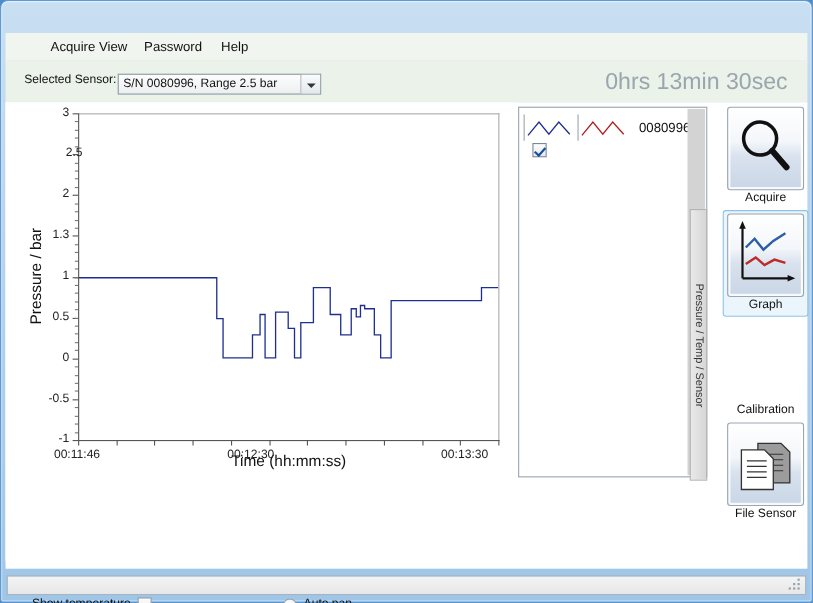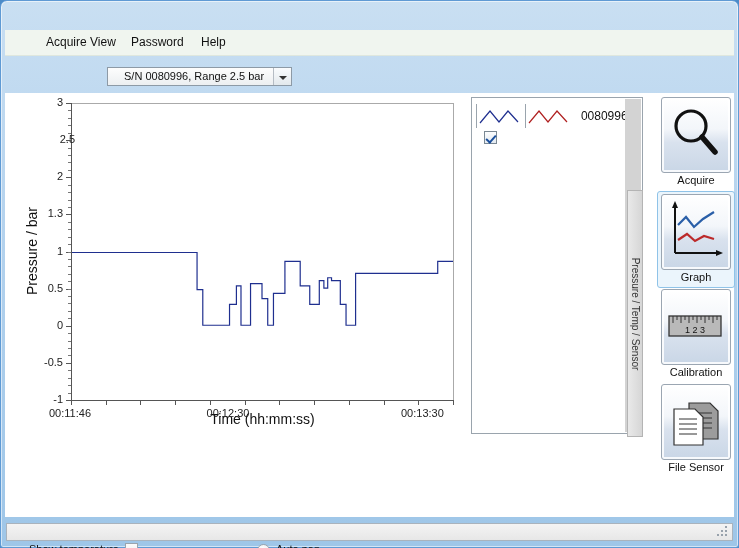--- a/index.html
+++ b/index.html
@@ -56,21 +56,21 @@
     background:#eaf2e9;
   }
   #sensor-label{position:absolute;left:17px;top:11px;font-size:11px;color:#111;}
   #sensor-combo{
     position:absolute;left:106px;top:66px;width:185px;height:19px;
     box-sizing:border-box;
     background:linear-gradient(to bottom,#fdfdfd,#eceff1);
     border:1px solid #8d9aa6;
     font-size:11px;color:#111;
   }
-  #sensor-combo .val{position:absolute;left:16px;top:2px;}
+  #sensor-combo .val{position:absolute;left:4px;top:2px;}
   .combo-arrow{
     position:absolute;right:0;top:0;width:17px;height:100%;
     border-left:1px solid #b5bcc4;
     background:linear-gradient(to bottom,#fafcfe,#e2e8ec);
   }
   .combo-arrow i{
     position:absolute;left:5px;top:8px;
     border-left:4px solid transparent;border-right:4px solid transparent;
     border-top:4px solid #333;
   }
@@ -194,26 +194,30 @@
 <div id="window">
 
 
   <div id="menubar">
     <div class="menu-item" style="left:34px">Acquire</div>
     <div class="menu-item" style="left:78px">View</div>
     <div class="menu-item" style="left:119px">Password</div>
     <div class="menu-item" style="left:189px">Help</div>
   </div>
 
+  <div id="sensorbar">
+    <div id="sensor-label">Selected Sensor:</div>
+  </div>
   <div id="sensor-combo">
     <span class="val">S/N 0080996, Range 2.5 bar</span>
     <span class="combo-arrow">
         <i></i>
       </span>
   </div>
+  <div id="elapsed">0hrs 13min 30sec</div>
 
   <div id="content">
 
     <div id="chart-panel">
       <div id="ylabel">Pressure / bar</div>
       <div id="xlabel">Time (hh:mm:ss)</div>
 
       <div id="plot">
         <svg id="trace-svg" width="382" height="297" viewBox="0 0 382 297" preserveAspectRatio="none">
           <polyline id="trace-line" fill="none" stroke="#1f2f8f" stroke-width="1.2" points="0.00,148.50 126.06,148.50 126.06,185.63 131.79,185.63 131.79,221.26 147.07,221.26 147.07,221.26 158.53,221.26 158.53,200.47 165.41,200.47 165.41,181.91 169.99,181.91 169.99,221.26 173.81,221.26 173.81,221.26 179.54,221.26 179.54,179.69 187.18,179.69 187.18,179.69 191.00,179.69 191.00,194.54 196.73,194.54 196.73,221.26 202.46,221.26 202.46,189.34 208.19,189.34 208.19,189.34 213.92,189.34 213.92,157.41 221.56,157.41 221.56,157.41 229.20,157.41 229.20,181.91 238.75,181.91 238.75,200.47 248.30,200.47 248.30,176.71 252.88,176.71 252.88,184.14 256.70,184.14 256.70,173.75 260.52,173.75 260.52,176.71 264.34,176.71 264.34,176.71 269.31,176.71 269.31,200.47 275.04,200.47 275.04,221.26 280.77,221.26 280.77,221.26 284.59,221.26 284.59,169.29 288.41,169.29 288.41,169.29 366.72,169.29 366.72,157.41 382.00,157.41"></polyline>
@@ -338,40 +342,20 @@
           <line x1="13" y1="10" x2="13" y2="58" stroke="#111" stroke-width="2"></line>
           <polygon points="13,6 10,13 16,13" fill="#111"></polygon>
           <line x1="13" y1="58" x2="57" y2="58" stroke="#111" stroke-width="2"></line>
           <polygon points="61,58 54,55 54,61" fill="#111"></polygon>
           <polyline points="16,30 24,22 32,32 41,24 52,17" fill="none" stroke="#2a5fa8" stroke-width="2.2"></polyline>
           <polyline points="16,45 25,39 33,46 42,41 52,44" fill="none" stroke="#bc2a2a" stroke-width="2.2"></polyline>
         </svg>
       </div>
       <div class="raillabel" style="top:178px">Graph</div>
 
-      <div class="railbtn" style="top:196px">
-        <svg width="66" height="72" viewBox="0 0 66 72">
-          <rect x="7" y="26" width="52" height="20" fill="#b9b9b9" stroke="#333" stroke-width="1.3"></rect>
-          <g stroke="#333" stroke-width="1">
-            <line x1="11" y1="26" x2="11" y2="33"></line>
-              <line x1="15" y1="26" x2="15" y2="30"></line>
-            <line x1="19" y1="26" x2="19" y2="33"></line>
-              <line x1="23" y1="26" x2="23" y2="30"></line>
-            <line x1="27" y1="26" x2="27" y2="33"></line>
-              <line x1="31" y1="26" x2="31" y2="30"></line>
-            <line x1="35" y1="26" x2="35" y2="33"></line>
-              <line x1="39" y1="26" x2="39" y2="30"></line>
-            <line x1="43" y1="26" x2="43" y2="33"></line>
-              <line x1="47" y1="26" x2="47" y2="30"></line>
-            <line x1="51" y1="26" x2="51" y2="33"></line>
-              <line x1="55" y1="26" x2="55" y2="30"></line>
-          </g>
-          <text x="33" y="43" font-size="9" font-family="Liberation Sans, sans-serif" fill="#111" text-anchor="middle">1  2  3</text>
-        </svg>
-      </div>
       <div class="raillabel" style="top:273px">Calibration</div>
 
       <div class="railbtn" style="top:291px">
         <svg width="66" height="72" viewBox="0 0 66 72">
           <polygon points="27,18 48,18 56,26 56,54 27,54" fill="#9c9c9c" stroke="#333" stroke-width="1.2"></polygon>
           <g stroke="#333" stroke-width="1">
               <line x1="32" y1="28" x2="50" y2="28"></line>
               <line x1="32" y1="33" x2="50" y2="33"></line>
               <line x1="32" y1="38" x2="50" y2="38"></line>
               <line x1="32" y1="43" x2="50" y2="43"></line>

